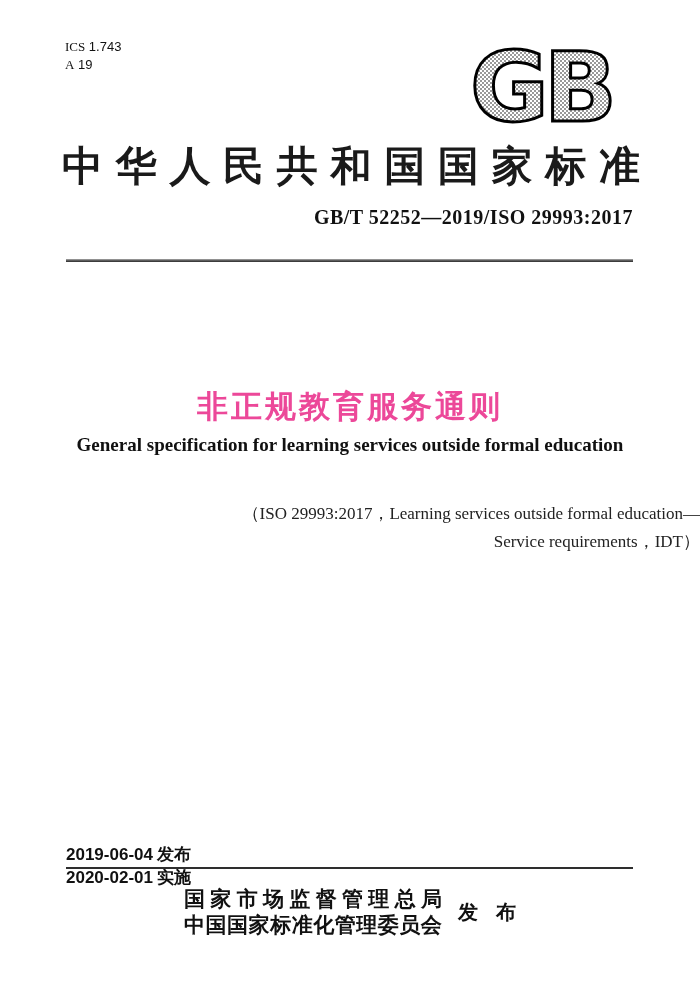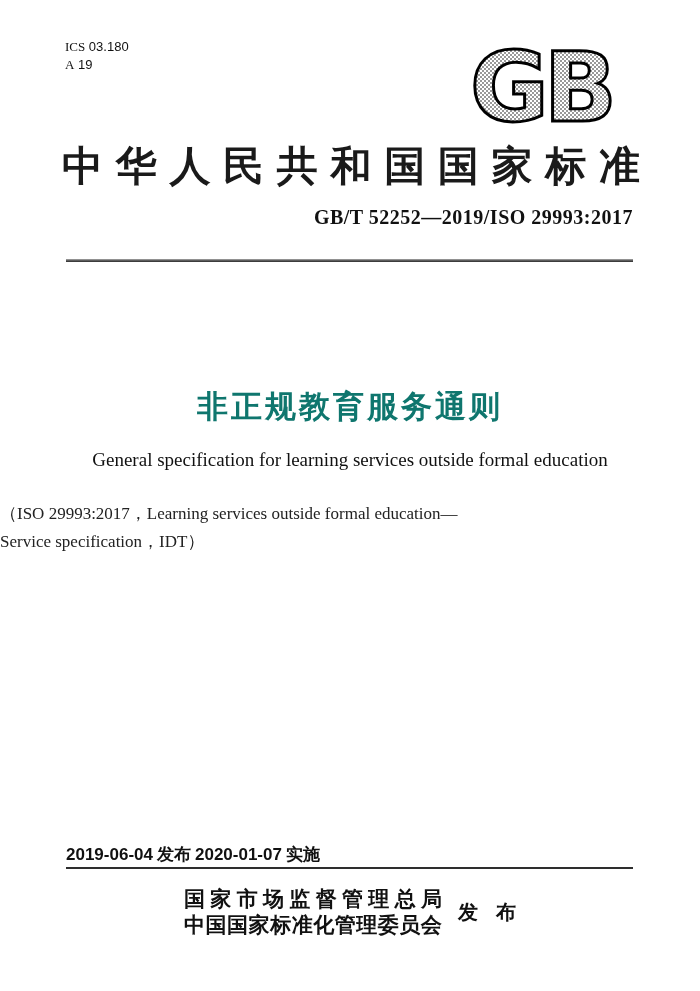--- a/index.html
+++ b/index.html
@@ -41,39 +41,39 @@
   .rule-top {
     position: absolute; left: 66px; top: 259px; width: 567px; height: 3px;
     background: linear-gradient(180deg, #ababab 0%, #555555 55%, #2d2d2d 100%);
   }
 
   .doc-title-cn {
     position: absolute; left: 0; top: 386px; width: 700px;
     text-align: center;
     font-family: "Liberation Sans", "DejaVu Sans", sans-serif;
     font-size: 31px; font-weight: bold; letter-spacing: 3px;
-    color: #0f766e;
+    color: #ec4899;
   }
 
   .doc-title-en {
-    position: absolute; left: 0; top: 449px; width: 700px;
-    text-align: center; font-size: 19px; font-weight: normal; color: #111;
+    position: absolute; left: 0; top: 434px; width: 700px;
+    text-align: center; font-size: 19px; font-weight: bold; color: #111;
   }
 
   .iso-note {
     position: absolute; left: 0; top: 500px; width: 700px;
-    text-align: left; font-size: 17px; line-height: 28px; color: #222;
+    text-align: right; font-size: 17px; line-height: 28px; color: #222;
   }
 
   
   .dates-row {
     position: absolute; left: 66px; top: 843px; width: 567px;
-    display: flex; 
+    display: flex; justify-content: space-between;
     font-family: "Liberation Sans", "DejaVu Sans", sans-serif;
-    font-size: 17px; font-weight: 600; color: #111;
+    font-size: 17px; font-weight: 600; color: #111; flex-direction: column;
   }
   .dates-row .date-item span { margin-right: 4px; }
 
   .rule-bottom {
     position: absolute; left: 66px; top: 867px; width: 567px; height: 2px;
     background: #2e2e2e;
   }
 
   
   .footer {
@@ -87,21 +87,21 @@
   .publish-label {
     width: 58px; font-size: 20px; font-weight: bold; color: #111;
   }
 </style>
 </head>
 <body>
 
 <div class="ics-block">
   <div>
     <b>ICS</b>
-    <span>03.180</span>
+    <span>1.743</span>
   </div>
   <div>
     <b>A</b>
     <span>19</span>
   </div>
 </div>
 
 <svg class="gb-logo" viewBox="0 0 182 90" xmlns="http://www.w3.org/2000/svg">
   <defs>
     <pattern id="halftone" width="4" height="4" patternUnits="userSpaceOnUse">
@@ -130,29 +130,29 @@
 <div class="standard-code">GB/T 52252—2019/ISO 29993:2017</div>
 
 <div class="rule-top"></div>
 
 <div class="doc-title-cn">非正规教育服务通则</div>
 
 <div class="doc-title-en">General specification for learning services outside formal education</div>
 
 <div class="iso-note">
   <div>（ISO 29993:2017，Learning services outside formal education—</div>
-  <div>Service specification，IDT）</div>
+  <div>Service requirements，IDT）</div>
 </div>
 
 <div class="dates-row">
   <div class="date-item">
     <span>2019-06-04</span><span>发布</span>
   </div>
   <div class="date-item">
-    <span>2020-01-07</span><span>实施</span>
+    <span>2020-02-01</span><span>实施</span>
   </div>
 </div>
 
 <div class="rule-bottom"></div>
 
 <div class="footer">
   <div class="issuers">
     <div class="justify-chars">
         <span>国</span>
         <span>家</span>

